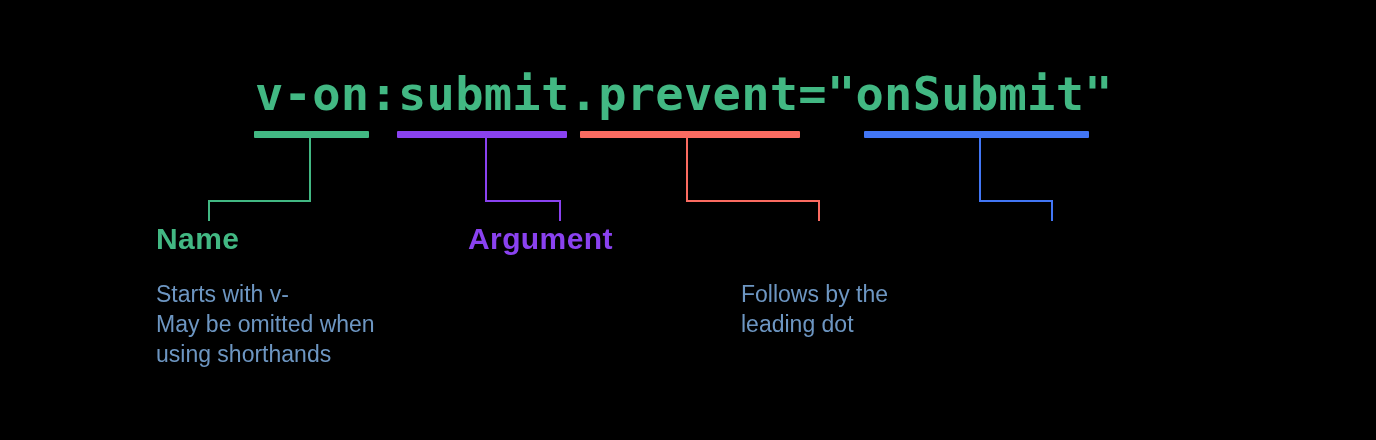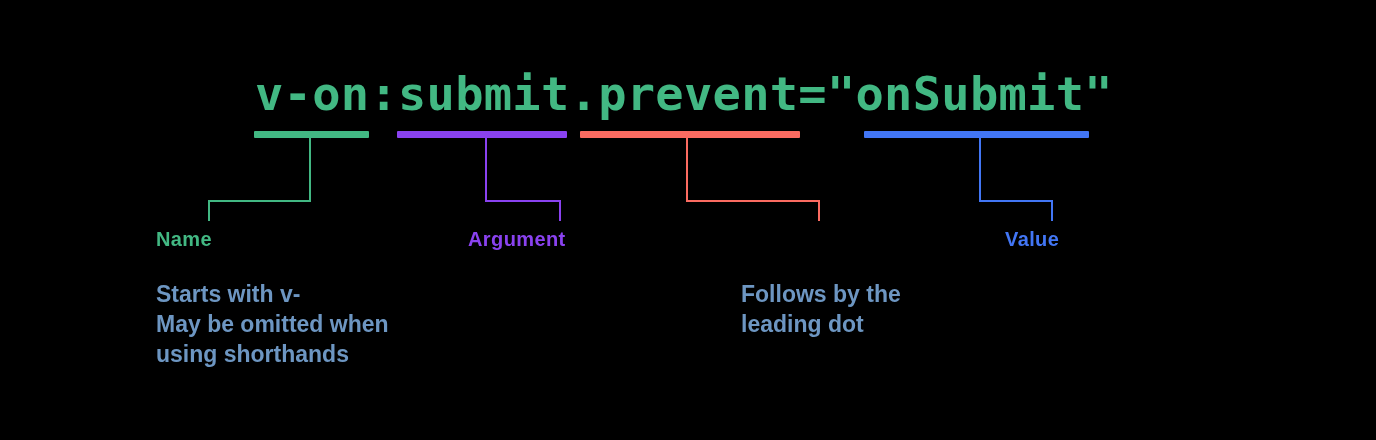--- a/index.html
+++ b/index.html
@@ -20,27 +20,27 @@
     letter-spacing:0.3px;
     white-space:pre;
   }
   .part{position:absolute;left:0;top:0;width:100%;height:100%;pointer-events:none;}
   .bar{position:absolute;top:131px;height:7px;border-radius:1px;background:var(--pc);}
   .tick{position:absolute;top:137px;height:64px;width:2px;background:var(--pc);}
   .elbow-h{position:absolute;top:200px;height:2px;background:var(--pc);}
   .elbow-v{position:absolute;top:200px;height:21px;width:2px;background:var(--pc);}
   .label{
     position:absolute;top:221px;
-    font-size:20px;font-weight:600;letter-spacing:0.4px;
+    font-size:30px;font-weight:600;letter-spacing:0.4px;
     line-height:36px;color:var(--pc);
     white-space:nowrap;
   }
   .desc{
     position:absolute;top:279px;
-    font-size:23px;font-weight:700;line-height:30px;
+    font-size:23px;font-weight:400;line-height:30px;
     color:#6d96c2;
     white-space:pre-line;
   }
   
   .p0 .bar{left:254px;width:115px;}
   .p0 .tick{left:309px;}
   .p0 .elbow-h{left:208px;width:103px;}
   .p0 .elbow-v{left:208px;}
   .p0 .label,.p0 .desc{left:156px;}
 
@@ -95,16 +95,15 @@
     <div class="elbow-v"></div>
     <div class="desc">Follows by the
 leading dot</div>
   </div>
 
   <div class="part p3" style="--pc: #4276f5;">
     <div class="bar"></div>
     <div class="tick"></div>
     <div class="elbow-h"></div>
     <div class="elbow-v"></div>
-    <div class="label">Value</div>
   </div>
 
 </div>
 
 </body></html>

